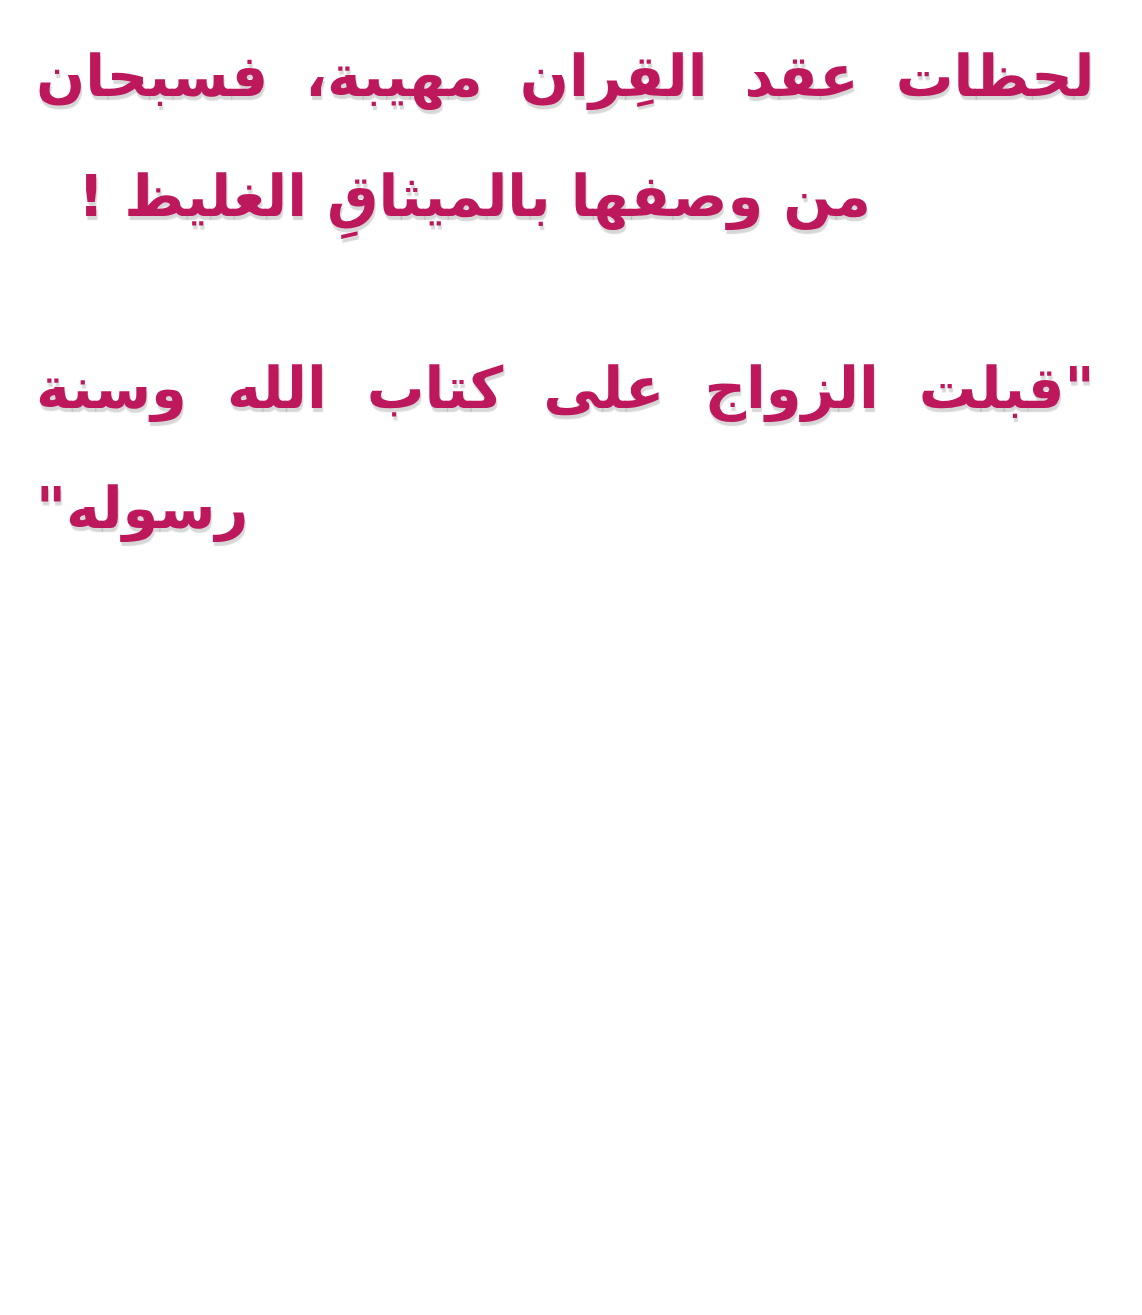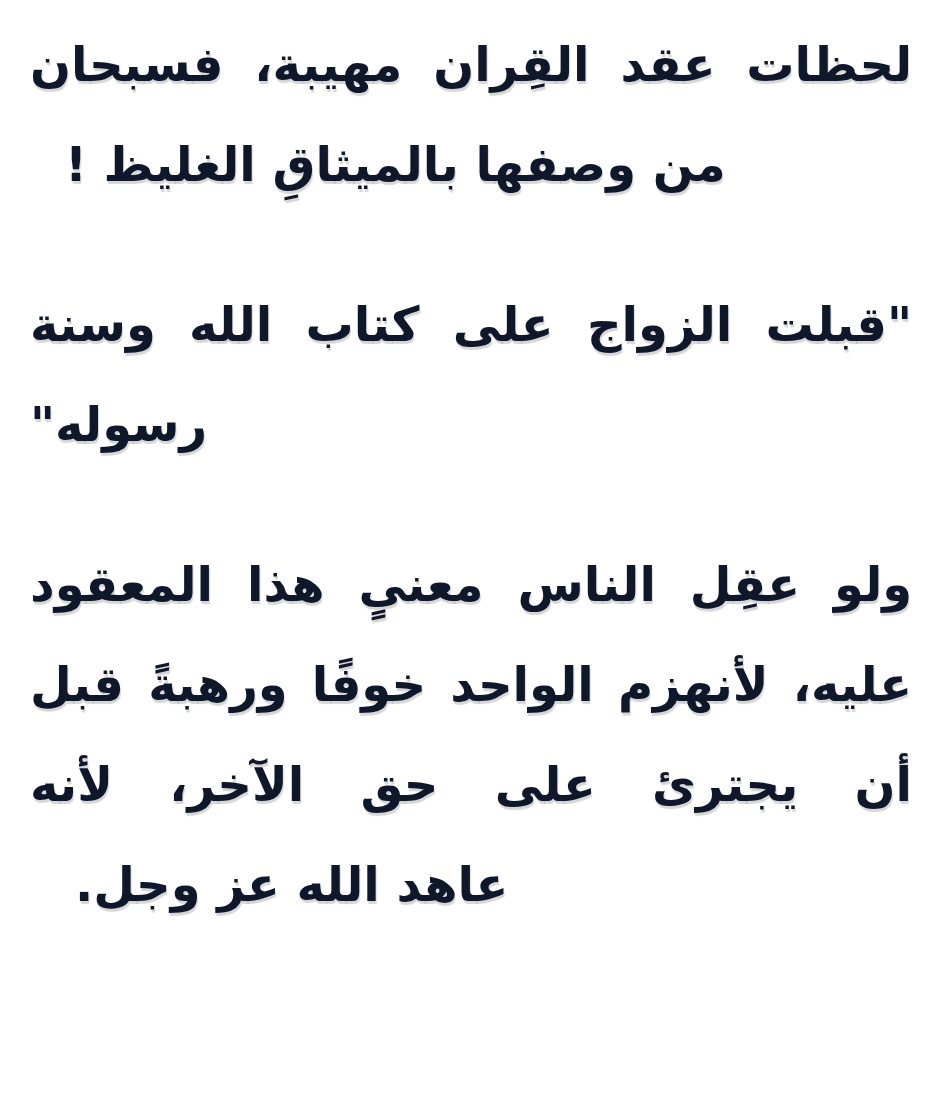--- a/index.html
+++ b/index.html
@@ -13,21 +13,21 @@
     overflow: hidden;
   }
   .page {
     box-sizing: border-box;
     width: 952px;
     height: 1090px;
     padding: 14px 40px 0 30px;
     direction: rtl;
     font-family: "DejaVu Sans", sans-serif;
     font-weight: bold;
-    color: #0f172a;
+    color: #be185d;
     background: #ffffff;
   }
   .para {
     margin: 0 0 60px 0;
   }
   .para:last-child {
     margin-bottom: 0;
   }
   .line {
     font-size: 48px;
@@ -58,20 +58,14 @@
     <div class="line fill">لحظات عقد القِران مهيبة، فسبحان</div>
     <div class="line endline indent-sm">من وصفها بالميثاقِ الغليظ !</div>
   </div>
 
 
   <div class="para">
     <div class="line fill">"قبلت الزواج على كتاب الله وسنة</div>
     <div class="line endline">رسوله"</div>
   </div>
 
-  <div class="para">
-    <div class="line fill">ولو عقِل الناس معنىٍ هذا المعقود</div>
-    <div class="line fill">عليه، لأنهزم الواحد خوفًا ورهبةً قبل</div>
-    <div class="line fill">أن يجترئ على حق الآخر، لأنه</div>
-    <div class="line endline indent-md">عاهد الله عز وجل.</div>
-  </div>
 
 </div>
 
 </body></html>

